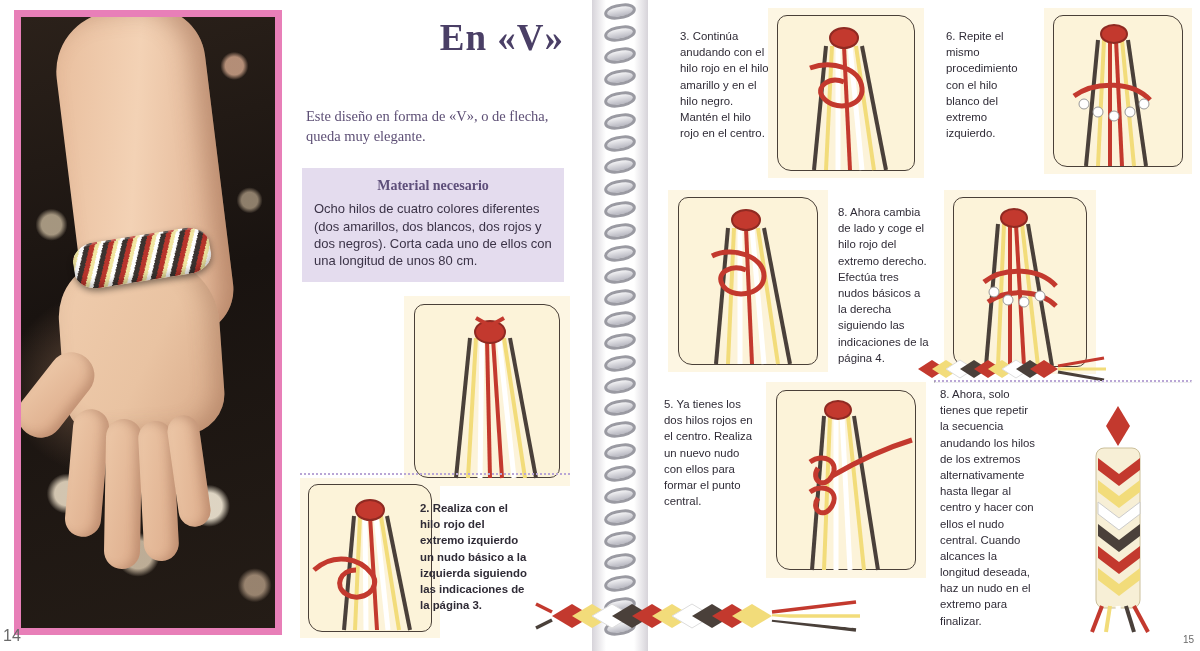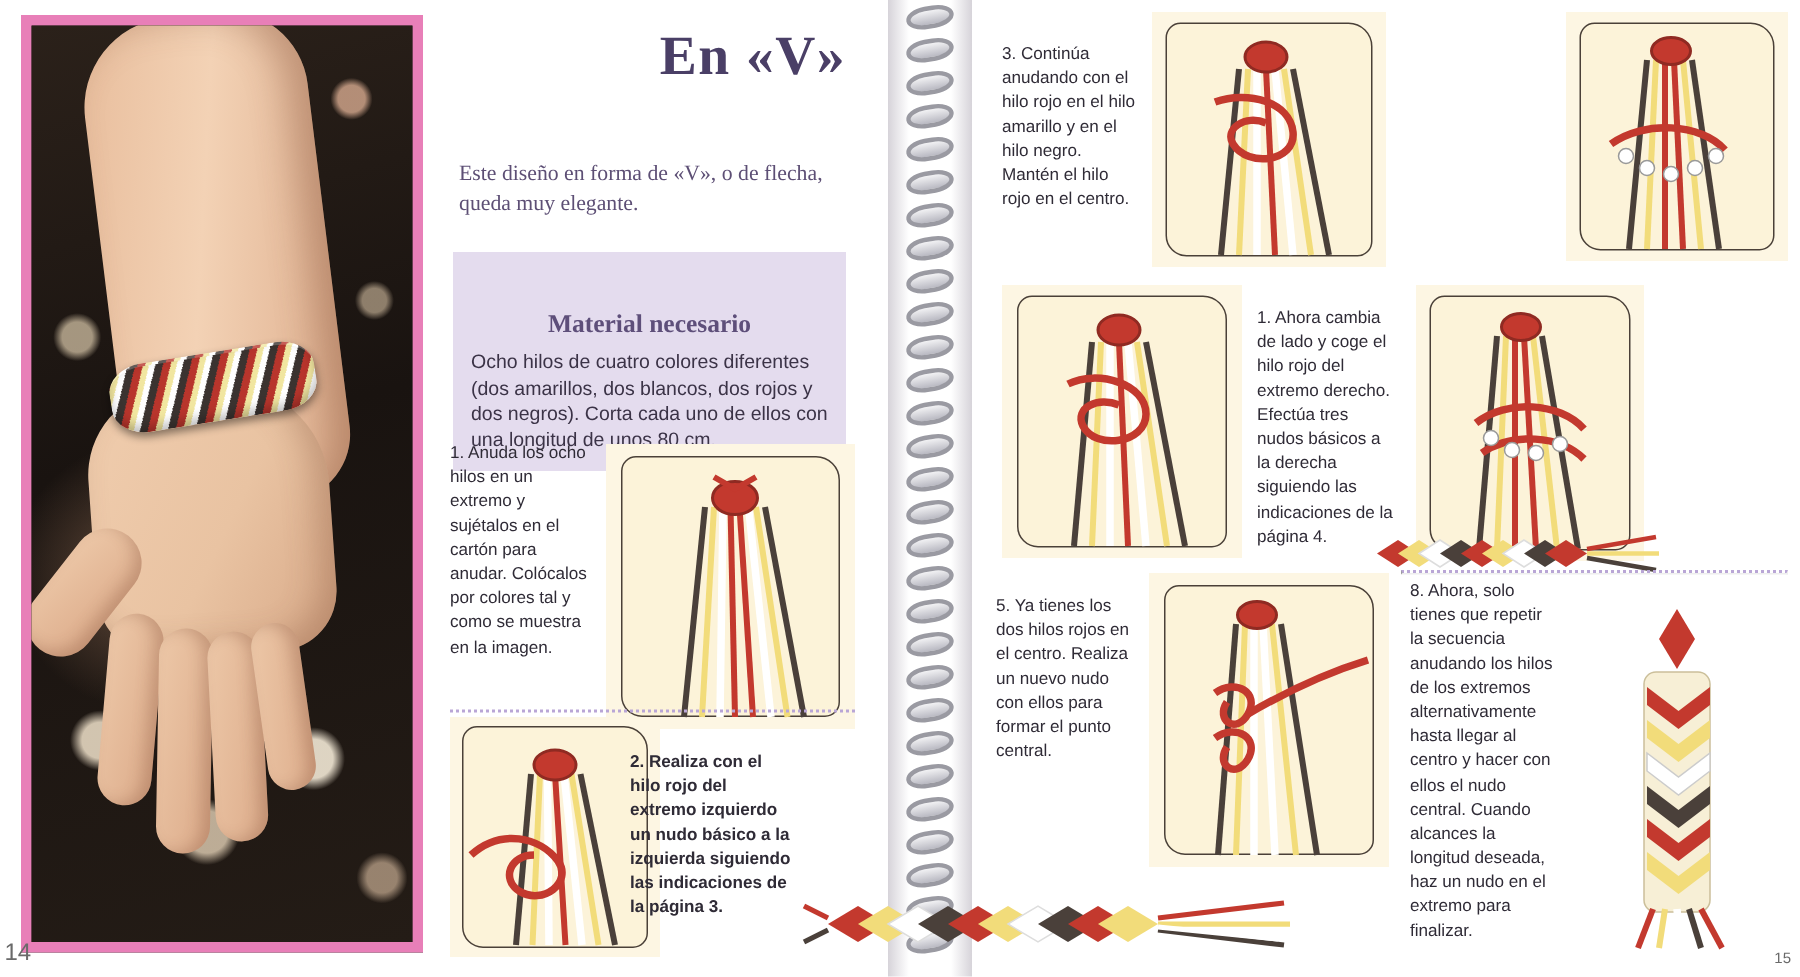--- a/index.html
+++ b/index.html
@@ -88,21 +88,21 @@
   .subtitle {
     font-family:"Liberation Serif", serif;
     font-size:14.5px; color:#5d4f75; line-height:1.35;
     margin:48px 4px 0 4px;
   }
   .material-box {
     margin:22px 0 0 0; background:#e4dcee; padding:10px 12px 12px 12px;
   }
   .material-title {
     font-family:"Liberation Serif", serif; font-weight:bold;
-    font-size:17px; color:#5e4f7a; text-align:center; margin-bottom:6px;margin-top:28px;
+    font-size:14px; color:#5e4f7a; text-align:center; margin-bottom:6px;
   }
   .material-text { font-size:13px; color:#3b3347; line-height:1.34; }
 
   
   .step-text { font-size:11.4px; color:#2f2b36; line-height:1.42; }
   .dotline {
     border:0; border-top:2px dotted #b9a6d6; margin:0;
   }
 
   .step1 { position:absolute; left:300px; top:294px; width:96px; }
@@ -172,21 +172,20 @@
     <div class="left-col">
       <div class="title">En «V»</div>
       <div class="subtitle">Este diseño en forma de «V», o de flecha, queda muy elegante.</div>
 
       <div class="material-box">
         <div class="material-title">Material necesario</div>
         <div class="material-text">Ocho hilos de cuatro colores diferentes (dos amarillos, dos blancos, dos rojos y dos negros). Corta cada uno de ellos con una longitud de unos 80 cm.</div>
       </div>
     </div>
 
-    <div class="blk step1 step-text">1. Anuda los ocho hilos en un extremo y sujétalos en el cartón para anudar. Colócalos por colores tal y como se muestra en la imagen.</div>
     <div class="blk illus1 illus">
       <div class="card">
         <div class="paper"></div>
         <svg class="strands" viewBox="0 0 166 190" preserveAspectRatio="none">
           <g stroke-width="4" fill="none">
             <path d="M66 42 L52 182" stroke="#4a403a"></path>
             <path d="M72 42 L64 182" stroke="#f2dc7a"></path>
             <path d="M78 42 L76 182" stroke="#ffffff" stroke-width="5"></path>
             <path d="M83 42 L86 182" stroke="#c3392e"></path>
             <path d="M89 42 L98 182" stroke="#c3392e"></path>
@@ -252,40 +251,41 @@
       <div class="coil" style="top:510px"></div>
     <div class="coil" style="top:532px"></div>
       <div class="coil" style="top:554px"></div>
     <div class="coil" style="top:576px"></div>
       <div class="coil" style="top:598px"></div>
     <div class="coil" style="top:620px"></div>
   </div>
 
   <div class="page-right">
 
-    <div class="blk step-text" style="left:20px; top:28px; width:92px;">3. Continúa anudando con el hilo rojo en el hilo amarillo y en el hilo negro. Mantén el hilo rojo en el centro.</div>
+    <div class="blk step-text" style="left:32px; top:28px; width:92px;">3. Continúa anudando con el hilo rojo en el hilo amarillo y en el hilo negro. Mantén el hilo rojo en el centro.</div>
     <div class="blk illus" style="left:120px; top:8px; width:156px; height:170px;">
       <div class="card">
         <div class="paper"></div>
         <svg class="strands" viewBox="0 0 156 170" preserveAspectRatio="none">
           <g stroke-width="4" fill="none">
             <path d="M58 38 L46 162" stroke="#4a403a"></path>
             <path d="M64 38 L58 162" stroke="#f2dc7a"></path>
             <path d="M70 38 L70 162" stroke="#ffffff" stroke-width="5"></path>
             <path d="M76 38 L82 162" stroke="#c3392e"></path>
             <path d="M82 38 L94 162" stroke="#ffffff" stroke-width="5"></path>
             <path d="M88 38 L106 162" stroke="#f2dc7a"></path>
             <path d="M94 38 L118 162" stroke="#4a403a"></path>
           </g>
           <ellipse cx="76" cy="30" rx="14" ry="10" fill="#c3392e" stroke="#8f2a22" stroke-width="2"></ellipse>
           <path d="M42 60 C64 52, 92 60, 94 80 C96 100, 64 104, 54 88 C48 78, 62 68, 76 74" stroke="#c3392e" stroke-width="5" fill="none"></path>
         </svg>
       </div>
     </div>
 
+    <div class="blk step-text" style="left:298px; top:28px; width:84px;">6. Repite el mismo procedimiento con el hilo blanco del extremo izquierdo.</div>
     <div class="blk illus" style="left:396px; top:8px; width:148px; height:166px;">
       <div class="card">
         <div class="paper"></div>
         <svg class="strands" viewBox="0 0 148 166" preserveAspectRatio="none">
           <g stroke-width="4" fill="none">
             <path d="M54 32 L42 158" stroke="#4a403a"></path>
             <path d="M60 32 L54 158" stroke="#f2dc7a"></path>
             <path d="M66 32 L66 158" stroke="#c3392e"></path>
             <path d="M72 32 L78 158" stroke="#c3392e"></path>
             <path d="M78 32 L90 158" stroke="#f2dc7a"></path>
@@ -315,21 +315,21 @@
             <path d="M78 38 L84 174" stroke="#c3392e"></path>
             <path d="M84 38 L96 174" stroke="#ffffff" stroke-width="5"></path>
             <path d="M90 38 L110 174" stroke="#f2dc7a"></path>
             <path d="M96 38 L122 174" stroke="#4a403a"></path>
           </g>
           <ellipse cx="78" cy="30" rx="14" ry="10" fill="#c3392e" stroke="#8f2a22" stroke-width="2"></ellipse>
           <path d="M44 66 C64 56, 96 66, 96 86 C96 106, 62 110, 54 94 C48 82, 64 74, 78 80" stroke="#c3392e" stroke-width="5" fill="none"></path>
         </svg>
       </div>
     </div>
-    <div class="blk step-text" style="left:190px; top:204px; width:92px;">1. Ahora cambia de lado y coge el hilo rojo del extremo derecho. Efectúa tres nudos básicos a la derecha siguiendo las indicaciones de la página 4.</div>
+    <div class="blk step-text" style="left:190px; top:204px; width:92px;">8. Ahora cambia de lado y coge el hilo rojo del extremo derecho. Efectúa tres nudos básicos a la derecha siguiendo las indicaciones de la página 4.</div>
 
     <div class="blk illus" style="left:296px; top:190px; width:152px; height:184px;">
       <div class="card">
         <div class="paper"></div>
         <svg class="strands" viewBox="0 0 152 184" preserveAspectRatio="none">
           <g stroke-width="4" fill="none">
             <path d="M54 34 L42 176" stroke="#4a403a"></path>
             <path d="M60 34 L54 176" stroke="#f2dc7a"></path>
             <path d="M66 34 L66 176" stroke="#c3392e"></path>
             <path d="M72 34 L80 176" stroke="#c3392e"></path>

